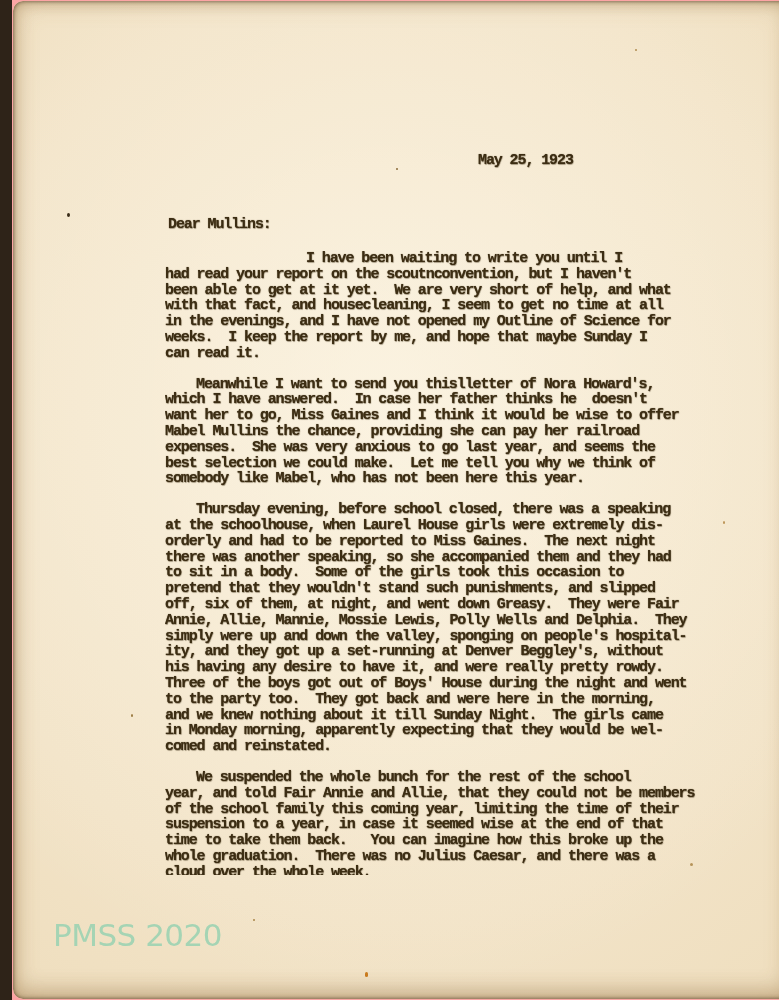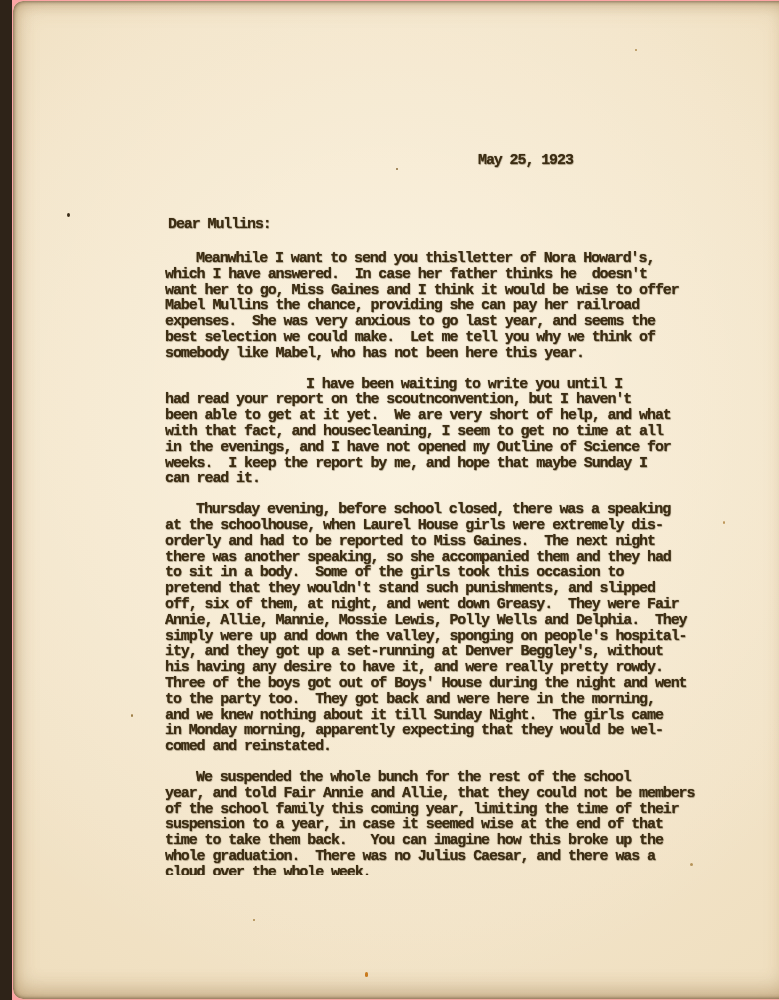--- a/index.html
+++ b/index.html
@@ -84,34 +84,34 @@
 <body>
 
 <div class="scan">
   <div class="paper">
 
     <div class="type date">May 25, 1923</div>
 
     <div class="type salutation">Dear Mullins:</div>
 
     <div class="letter-body">
+      <div class="type para first">I have been waiting to write you until I
+had read your report on the scoutnconvention, but I haven't
+been able to get at it yet.  We are very short of help, and what
+with that fact, and housecleaning, I seem to get no time at all
+in the evenings, and I have not opened my Outline of Science for
+weeks.  I keep the report by me, and hope that maybe Sunday I
+can read it.</div>
       <div class="type para">Meanwhile I want to send you thislletter of Nora Howard's,
 which I have answered.  In case her father thinks he  doesn't
 want her to go, Miss Gaines and I think it would be wise to offer
 Mabel Mullins the chance, providing she can pay her railroad
 expenses.  She was very anxious to go last year, and seems the
 best selection we could make.  Let me tell you why we think of
 somebody like Mabel, who has not been here this year.</div>
-      <div class="type para first">I have been waiting to write you until I
-had read your report on the scoutnconvention, but I haven't
-been able to get at it yet.  We are very short of help, and what
-with that fact, and housecleaning, I seem to get no time at all
-in the evenings, and I have not opened my Outline of Science for
-weeks.  I keep the report by me, and hope that maybe Sunday I
-can read it.</div>
       <div class="type para">Thursday evening, before school closed, there was a speaking
 at the schoolhouse, when Laurel House girls were extremely dis-
 orderly and had to be reported to Miss Gaines.  The next night
 there was another speaking, so she accompanied them and they had
 to sit in a body.  Some of the girls took this occasion to
 pretend that they wouldn't stand such punishments, and slipped
 off, six of them, at night, and went down Greasy.  They were Fair
 Annie, Allie, Mannie, Mossie Lewis, Polly Wells and Delphia.  They
 simply were up and down the valley, sponging on people's hospital-
 ity, and they got up a set-running at Denver Beggley's, without
@@ -133,15 +133,16 @@
     <div class="speck s1"></div>
     <div class="speck s2"></div>
     <div class="speck s3"></div>
     <div class="speck s4"></div>
     <div class="speck s5"></div>
     <div class="speck s6"></div>
     <div class="speck s7"></div>
     <div class="speck s8"></div>
     <div class="speck s9"></div>
 
+    <div class="watermark">PMSS 2020</div>
 
   </div>
 </div>
 
 </body></html>

